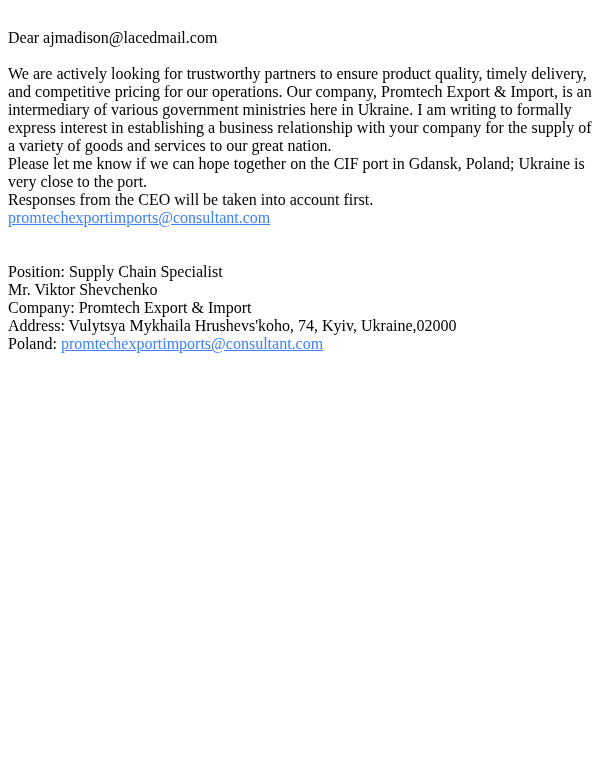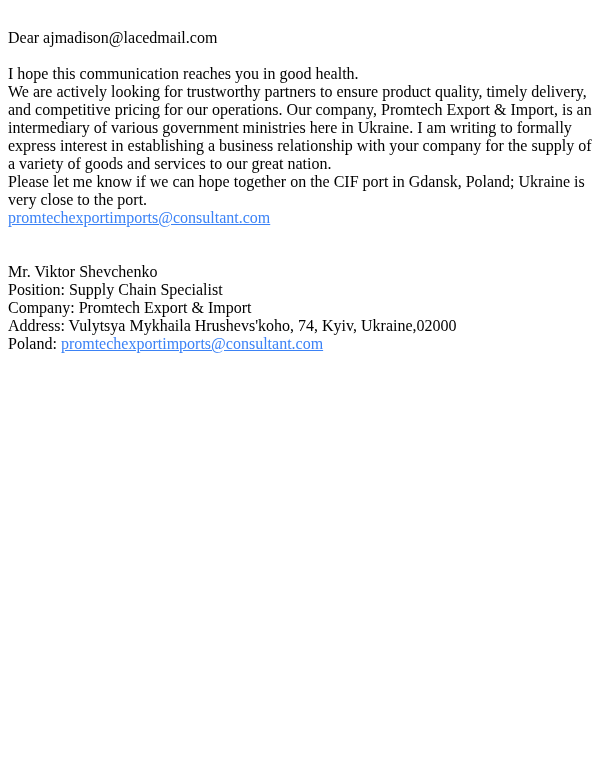--- a/index.html
+++ b/index.html
@@ -32,28 +32,28 @@
 </style>
 </head>
 <body>
 
 <div class="page">
 
   <div class="line">Dear ajmadison@lacedmail.com</div>
 
   <div class="line"><br></div>
 
-  <div class="line">I hope this communication reaches you in good health.</div>
   <div class="line">We are actively looking for trustworthy partners to ensure product quality, timely delivery, and competitive pricing for our operations. Our company, Promtech Export &amp; Import, is an intermediary of various government ministries here in Ukraine. I am writing to formally express interest in establishing a business relationship with your company for the supply of a variety of goods and services to our great nation.</div>
   <div class="line">Please let me know if we can hope together on the CIF port in Gdansk, Poland; Ukraine is very close to the port.</div>
+  <div class="line">Responses from the CEO will be taken into account first.</div>
 
   <div class="line"><a class="link">promtechexportimports@consultant.com</a></div>
 
   <div class="line"><br></div>
   <div class="line"><br></div>
 
+  <div class="line">Position: Supply Chain Specialist</div>
   <div class="line">Mr. Viktor Shevchenko</div>
-  <div class="line">Position: Supply Chain Specialist</div>
   <div class="line">Company: Promtech Export &amp; Import</div>
   <div class="line">Address: Vulytsya Mykhaila Hrushevs'koho, 74, Kyiv, Ukraine,02000</div>
   <div class="line"><span>Poland: </span><a class="link">promtechexportimports@consultant.com</a></div>
 
 </div>
 
 </body></html>

